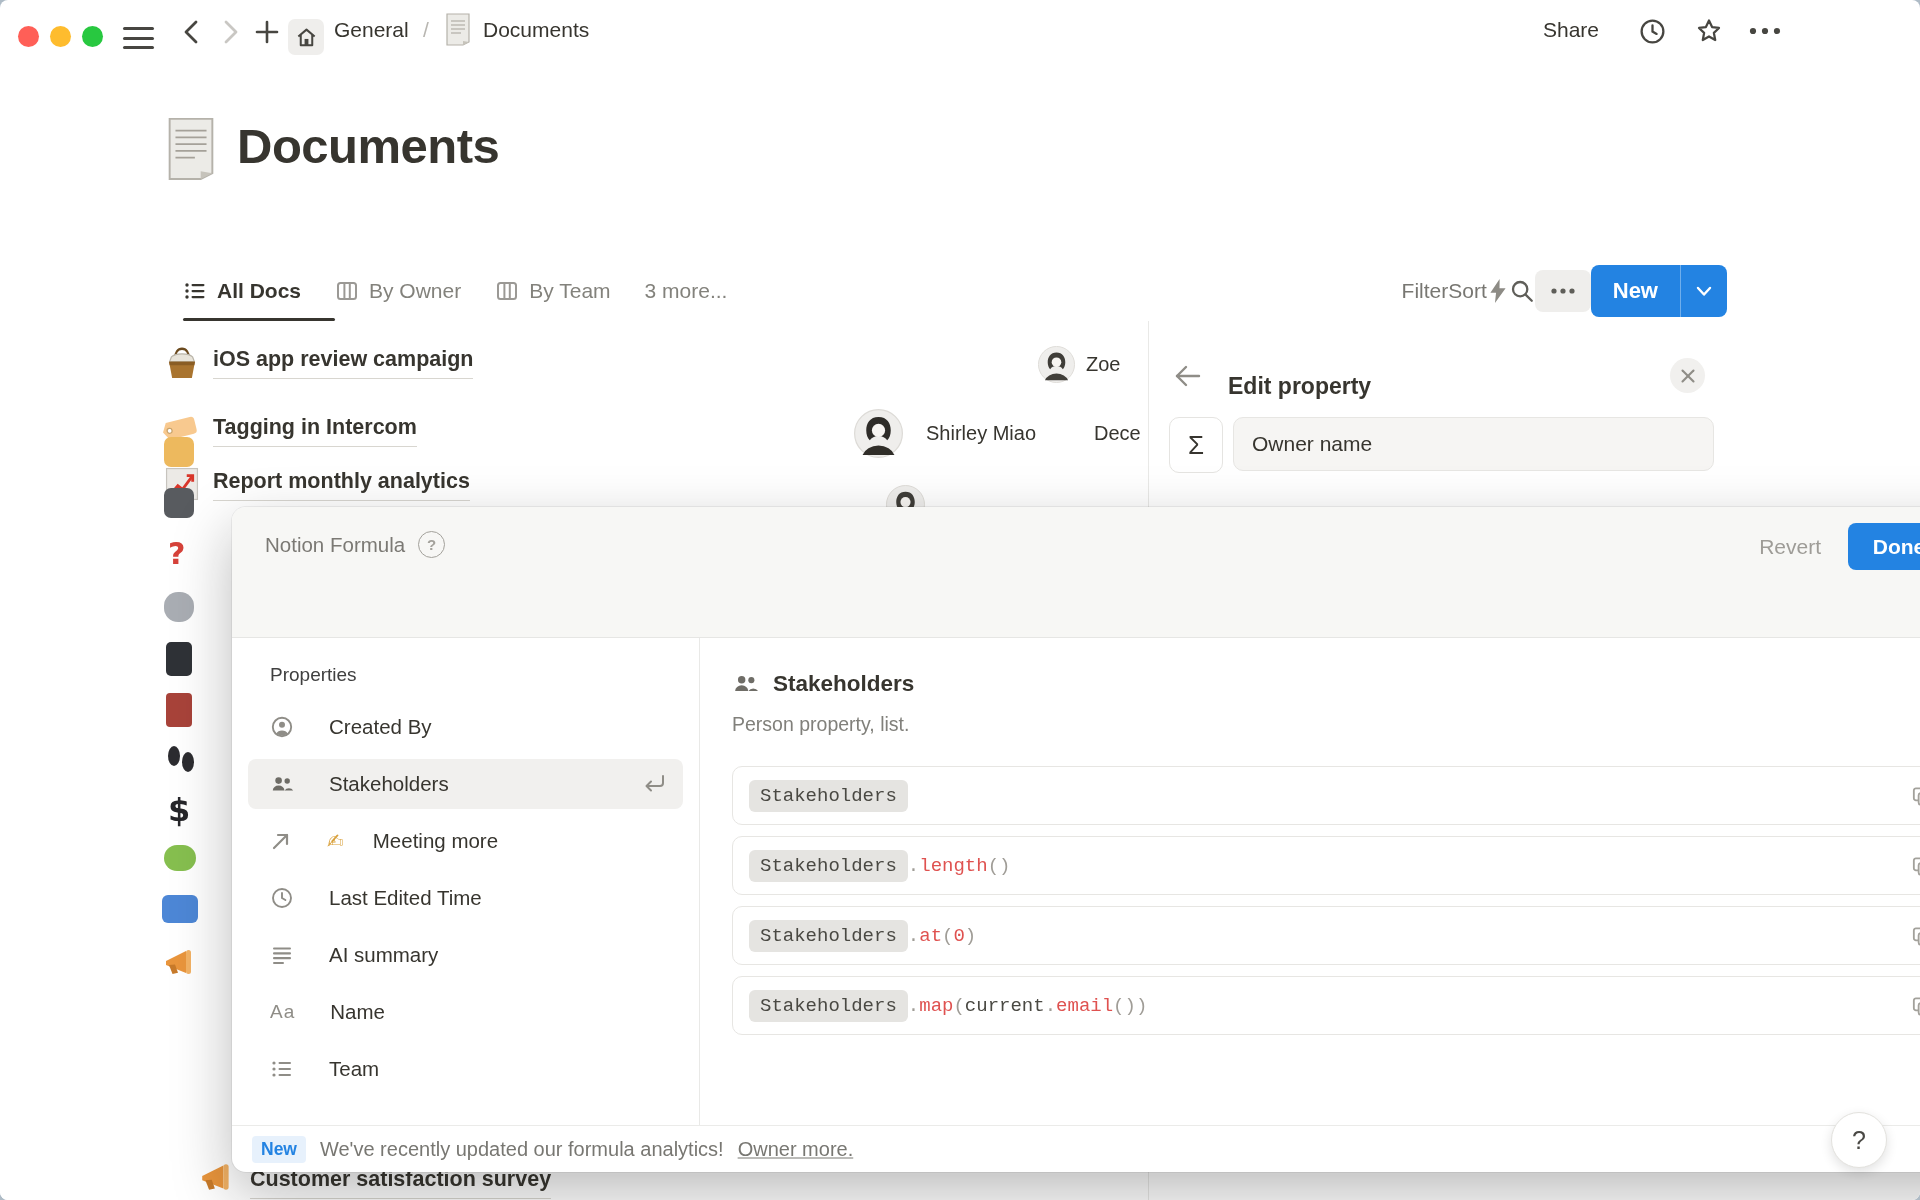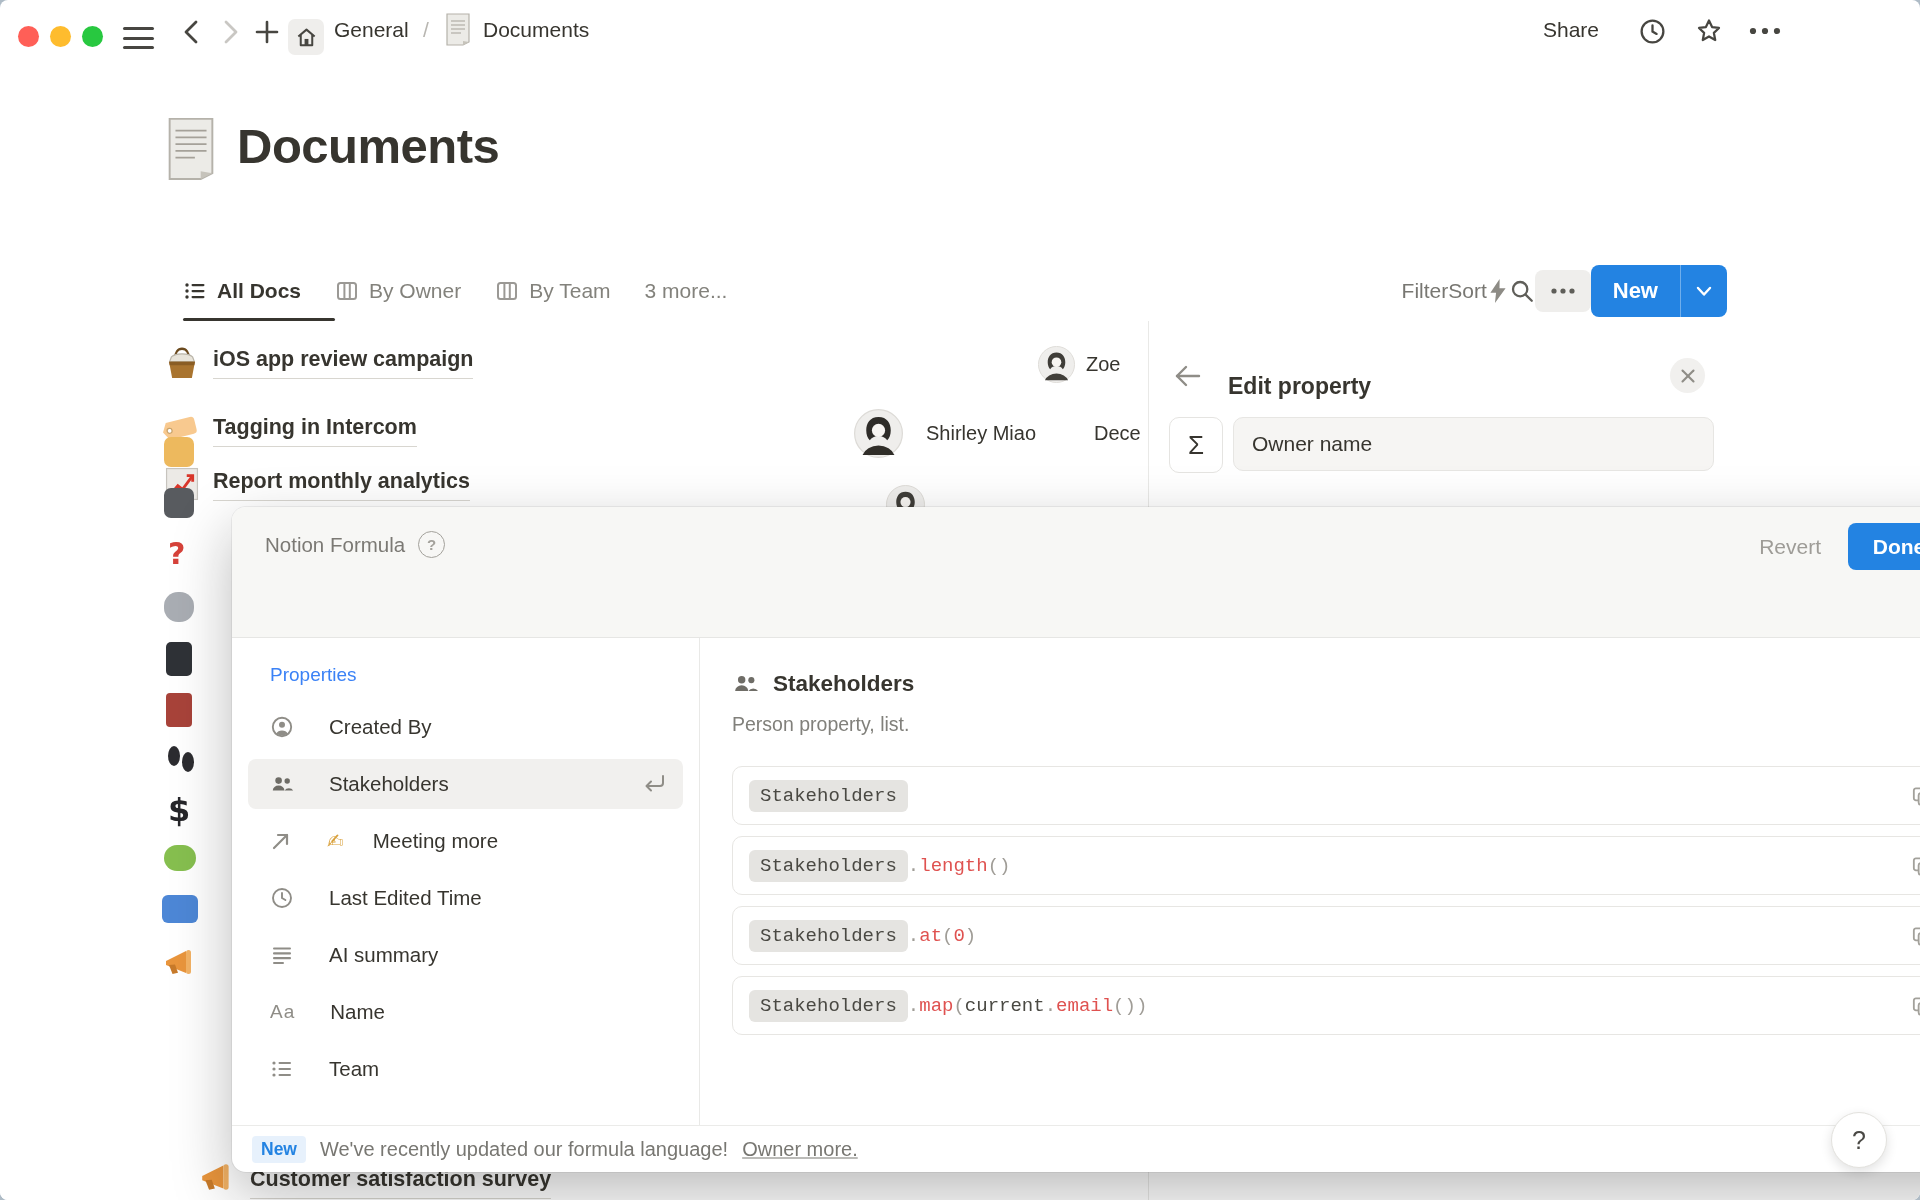--- a/index.html
+++ b/index.html
@@ -48,21 +48,21 @@
   .modal{position:absolute;left:232px;top:507px;width:1782px;height:665px;background:#fff;border-radius:14px;z-index:5;
          box-shadow:0 0 0 1px rgba(15,15,15,.06),0 22px 60px rgba(15,15,15,.28);display:flex;flex-direction:column;overflow:hidden;}
   .fm-head{position:relative;height:130px;background:#f7f7f5;border-bottom:1px solid #e6e6e4;flex:0 0 auto;}
   .fm-label{position:absolute;left:33px;top:24px;display:flex;align-items:center;gap:13px;font-size:20.5px;color:#7b7974;}
   .q-circle{width:25px;height:25px;border:1.8px solid #a3a19b;border-radius:50%;color:#a3a19b;font-size:15px;font-weight:700;display:flex;align-items:center;justify-content:center;}
   .fm-actions{position:absolute;right:64px;top:16px;height:47px;display:flex;align-items:center;gap:27px;}
   .revert{font-size:21px;color:#9e9c97;}
   .done-btn{width:102px;height:47px;background:#2383e2;border-radius:8px;color:#fff;font-size:21px;font-weight:600;display:flex;align-items:center;justify-content:center;}
   .fm-body{flex:1;display:flex;min-height:0;}
   .fm-left{width:468px;box-sizing:border-box;border-right:1px solid #e9e9e7;padding-top:26px;flex:0 0 auto;}
-  .props-label{margin-left:38px;font-size:19px;color:#3b82f6;}
+  .props-label{margin-left:38px;font-size:19px;color:#404040;}
   .props-list{margin:16px 16px 0 16px;}
   .prop-item{height:50px;margin-bottom:7px;border-radius:8px;display:flex;align-items:center;padding:0 16px 0 22px;gap:35px;font-size:20.5px;color:#37352f;}
   .prop-item .picn{color:#8f8d87;flex:0 0 auto;}
   .prop-item.selected{background:#f1f0ee;}
   .prop-item .enter{margin-left:auto;color:#8f8d87;}
   .aa-ic{font-size:19px;color:#9b9995;letter-spacing:1px;}
   .hand-emoji{font-family:"DejaVu Sans",sans-serif;color:#d9a13c;font-size:20px;}
   .fm-right{flex:1;padding:32px 62px 0 32px;min-width:0;}
   .det-head{display:flex;align-items:center;gap:14px;}
   .det-title{font-size:22.5px;font-weight:700;}
@@ -523,21 +523,21 @@
                   <path d="M15.5 9V6.2A2.2 2.2 0 0 0 13.3 4H6.2A2.2 2.2 0 0 0 4 6.2v8.1a2.2 2.2 0 0 0 2.2 2.2H9"></path>
                 </svg>
             </span>
           </div>
         </div>
       </div>
     </div>
 
     <div class="fm-banner">
       <span class="badge-new">New</span>
-      <span class="banner-text">We've recently updated our formula language!</span>
+      <span class="banner-text">We've recently updated our formula analytics!</span>
       <span class="banner-link">Owner more.</span>
       <span class="banner-close">
         <svg width="17" height="17" viewBox="0 0 16 16" stroke="currentColor" stroke-width="2" stroke-linecap="round">
             <line x1="2.5" y1="2.5" x2="13.5" y2="13.5"></line>
             <line x1="13.5" y1="2.5" x2="2.5" y2="13.5"></line>
           </svg>
       </span>
     </div>
   </div>
 

